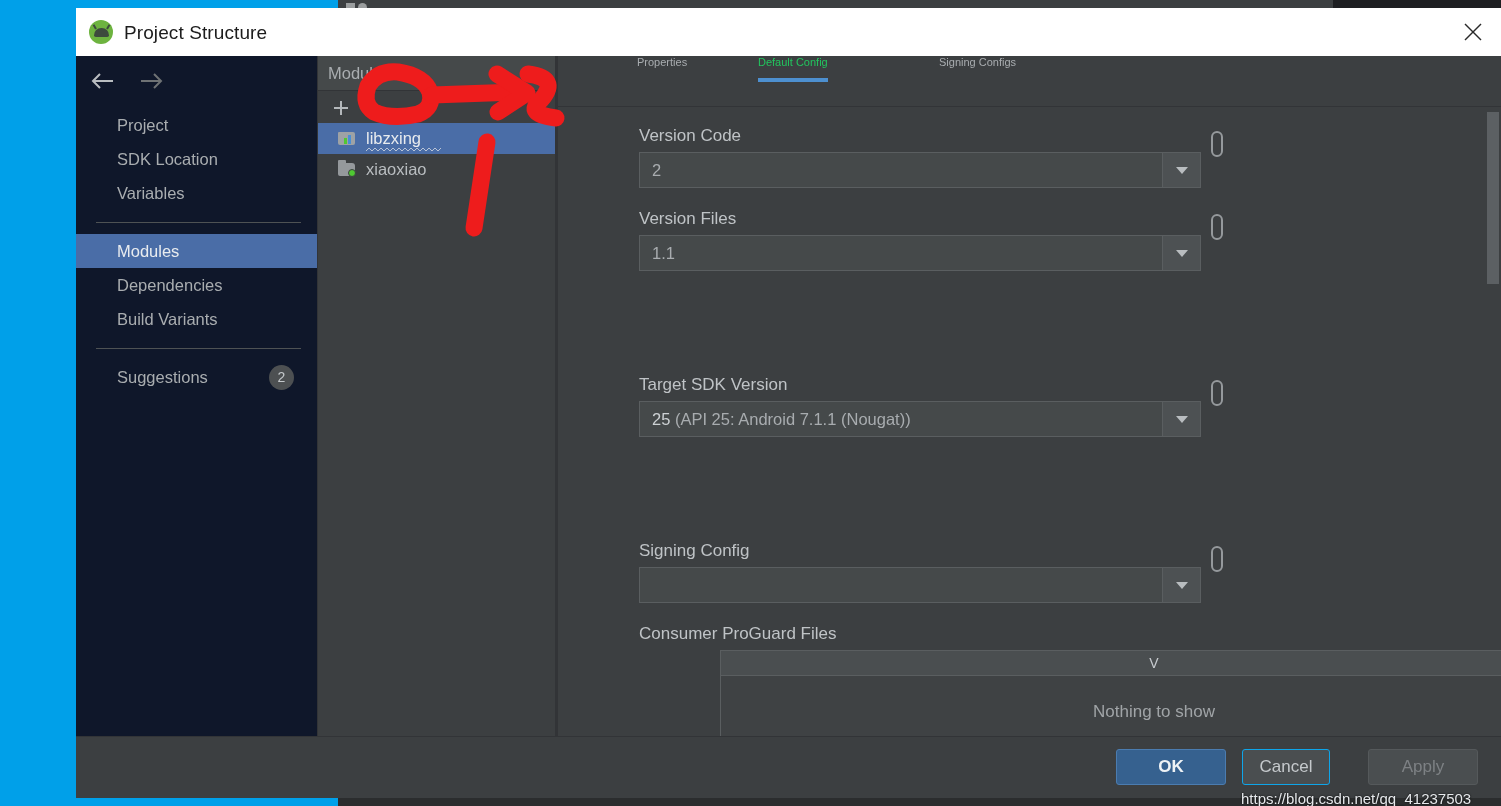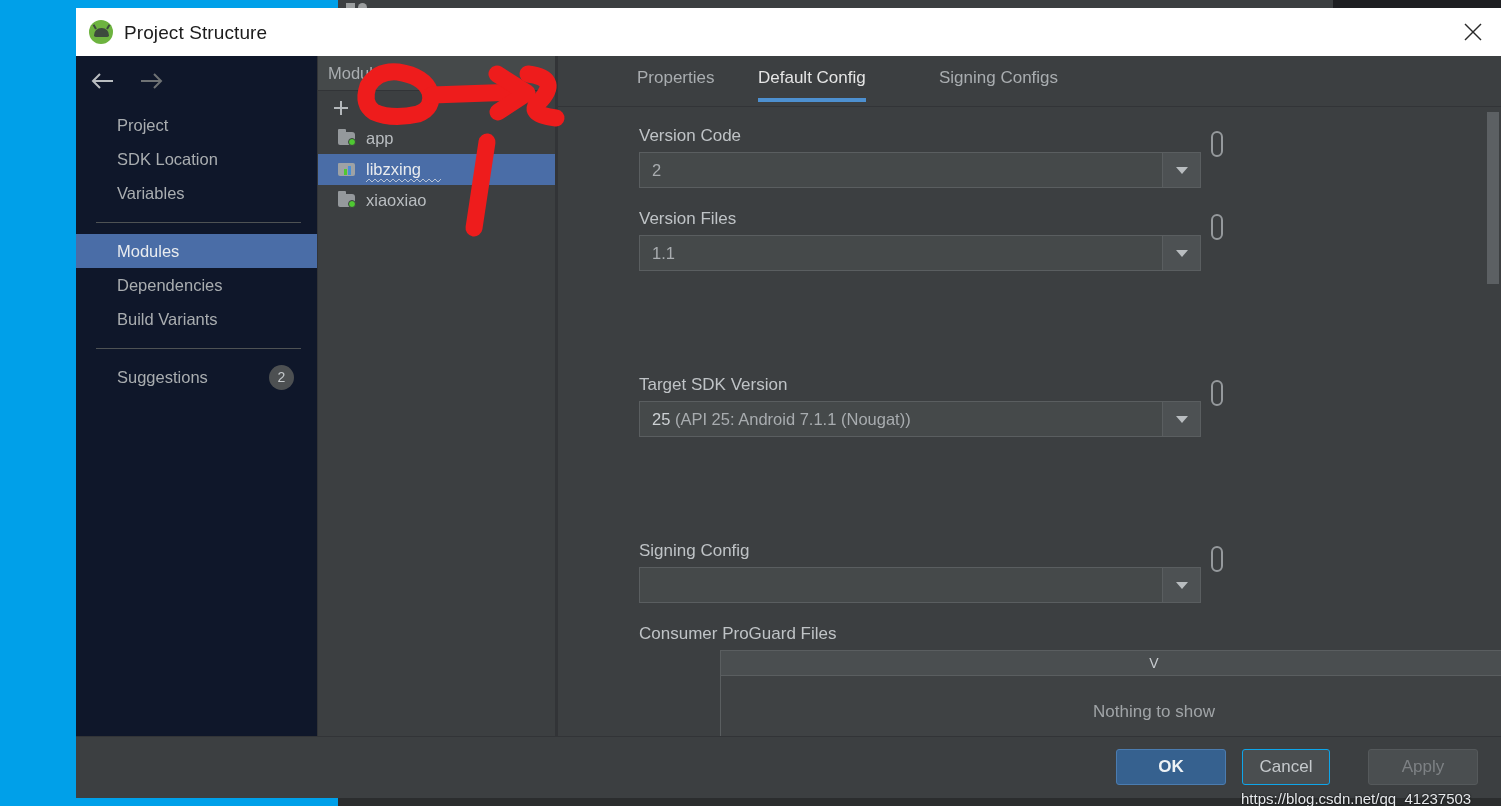--- a/index.html
+++ b/index.html
@@ -110,23 +110,23 @@
     position: absolute; left: 48px; bottom: 2px; width: 76px; height: 5px;
   }
 
   
   .vdiv2 { position: absolute; left: 479px; top: 48px; width: 3px; height: 680px; background: #323437; }
 
   
   .content { position: absolute; left: 482px; top: 48px; width: 943px; height: 680px; background: #3c3f41; }
   .tabs { position: absolute; left: 0; top: 0; width: 943px; height: 50px; }
   .tab {
-    position: absolute; top: 12px; font-size: 17px; color: #a9adb0; cursor: pointer; padding-bottom: 14px; text-align: right;
-  }
-  .tab.active { color: #e5e5e5; }
+    position: absolute; top: 0; font-size: 11px; color: #a9adb0; cursor: pointer; padding-bottom: 14px; text-align: right;
+  }
+  .tab.active { color: #22c55e; }
   .tab.active::after {
     content: ""; position: absolute; left: 0; right: 0; bottom: 0; height: 4px; background: #4d90d0;
   }
   .tabs-underline { position: absolute; left: 0; top: 50px; width: 943px; height: 1px; background: #323437; }
 
   .form { position: absolute; left: 0; top: 51px; width: 943px; height: 629px; overflow: hidden; }
   .field { position: absolute; left: 81px; width: 580px; }
   .field .lbl { font-size: 17px; color: #bfc3c6; margin-bottom: 6px; display: block; }
   .combo {
     position: relative; width: 562px; height: 36px;
@@ -271,28 +271,20 @@
       <div class="modules-toolbar">
         <div class="tb-btn tb-add">
             <span class="h"></span>
             <span class="v"></span>
           </div>
         <div class="tb-btn tb-rem">
             <span class="h"></span>
           </div>
       </div>
       <div class="modules-list">
-        <div class="mod-row">
-          <span class="mod-icon">
-              <span class="folder-ic">
-                <span class="green-dot"></span>
-              </span>
-            </span>
-          <span>app</span>
-        </div>
         <div class="mod-row selected" style="position:relative;">
           <span class="mod-icon">
               <span class="lib-ic">
                 <span class="b1"></span>
                 <span class="b2"></span>
               </span>
             </span>
           <span>libzxing</span>
           <svg class="squiggle" viewBox="0 0 76 5" preserveAspectRatio="none">
             <polyline points="0,4 3,1 6,4 9,1 12,4 15,1 18,4 21,1 24,4 27,1 30,4 33,1 36,4 39,1 42,4 45,1 48,4 51,1 54,4 57,1 60,4 63,1 66,4 69,1 72,4 75,1" fill="none" stroke="#b9c4d6" stroke-width="1"></polyline>

